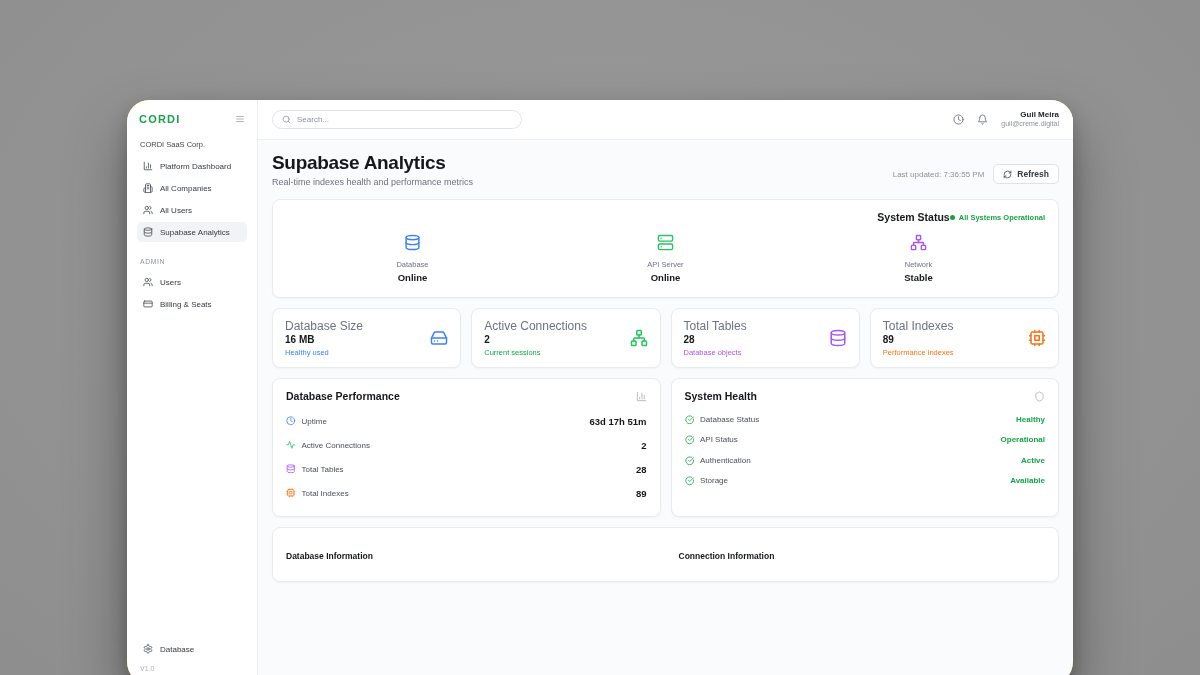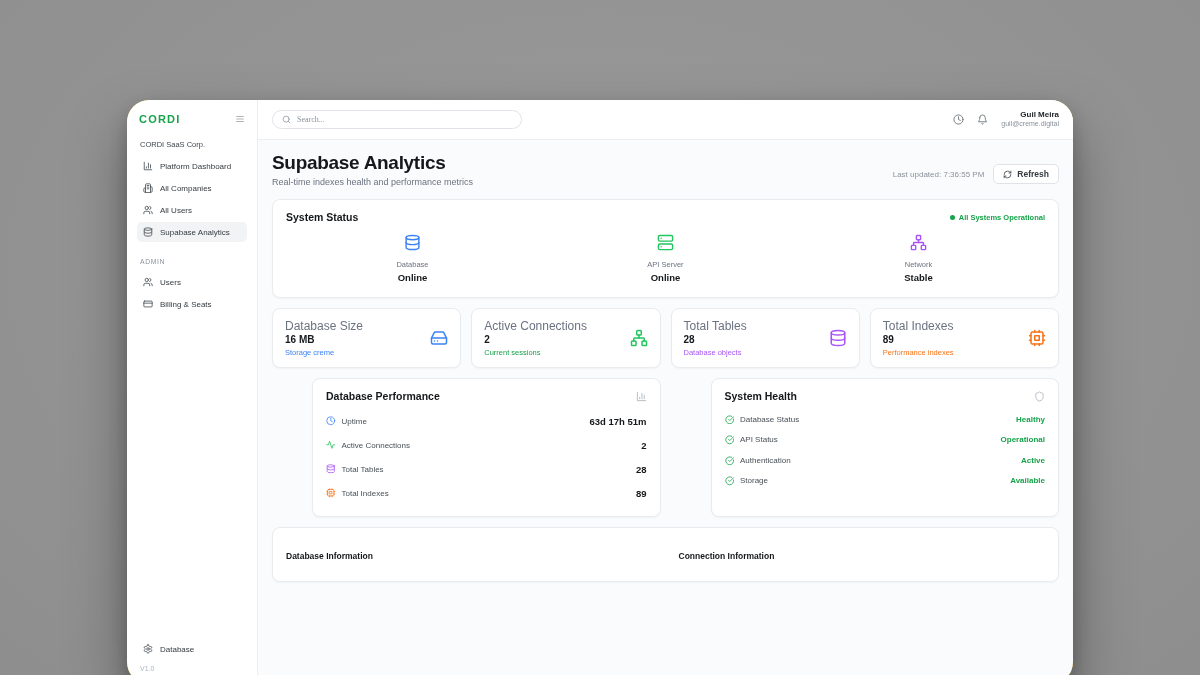--- a/index.html
+++ b/index.html
@@ -31,60 +31,60 @@
   .sidebar-footer { margin-top:auto; }
   .version { font-size:7px; color:#aeb6bd; margin:6px 3px 0; }
   
   .main { flex:1; display:flex; flex-direction:column; background:#fafbfc; min-width:0; }
   .topbar { height:40px; flex-shrink:0; background:#fff; border-bottom:1px solid #eceef0;
     display:flex; align-items:center; padding:0 14px; }
   .search-box { width:250px; height:19px; border:1px solid #dfe3e8; border-radius:10px;
     display:flex; align-items:center; gap:6px; padding:0 9px; background:#fff; }
   .search-box .icon { width:9px; height:9px; color:#8a929b; flex-shrink:0; }
   .search-box input { border:none; outline:none; flex:1; font-size:8px; color:#343a40;
-    font-family:Liberation Serif, serif; background:transparent; }
+    font-family:Liberation Sans, sans-serif; background:transparent; }
   .search-box input::placeholder { color:#8a929b; }
   .topbar-right { margin-left:auto; display:flex; align-items:center; gap:13px; }
   .top-icon { width:11px; height:11px; color:#6c757d; cursor:pointer; }
   .user-block { text-align:right; line-height:1.25; }
   .user-name { font-size:8px; font-weight:bold; color:#212529; }
   .user-email { font-size:7px; color:#8a929b; }
   
   .content { flex:1; overflow:hidden; padding:12px 14px; }
   .page-head { display:flex; justify-content:space-between; margin-bottom:12px; }
   .page-title { font-size:19px; font-weight:bold; letter-spacing:-.3px; }
   .page-sub { font-size:9px; color:#6b7280; margin-top:3px; }
   .head-right { display:flex; align-items:center; gap:9px; margin-top:9px; }
   .last-updated { font-size:8px; color:#8a929b; }
   .refresh-btn { display:flex; align-items:center; gap:5px; border:1px solid #dfe3e8; background:#fff;
     border-radius:5px; padding:4px 9px; font-size:8.5px; font-weight:bold; color:#343a40; cursor:pointer;
     font-family:"Liberation Sans",sans-serif; }
   .refresh-btn .icon { width:9px; height:9px; }
   .card { background:#fff; border:1px solid #e9ecef; border-radius:8px; box-shadow:0 1px 2px rgba(16,24,40,.04); }
   
   .status-card { padding:11px 13px 14px; margin-bottom:10px; }
-  .status-head { display:flex; justify-content:space-between; align-items:center; }
+  .status-head { display:flex; justify-content:flex-end; align-items:center; }
   .status-title { font-size:10.5px; font-weight:bold; }
   .status-badge { display:flex; align-items:center; gap:4px; font-size:7.5px; font-weight:bold; color:#16a34a; cursor:default; }
   .dot { width:5px; height:5px; border-radius:50%; background:#16a34a; }
   .status-grid { display:grid; grid-template-columns:1fr 1fr 1fr; margin-top:11px; }
   .status-item { text-align:center; }
   .status-item .icon { width:17px; height:17px; display:inline-block; }
   .status-label { font-size:7.5px; color:#6b7280; margin-top:5px; }
   .status-value { font-size:9.5px; font-weight:bold; margin-top:3px; }
   
   .stats-row { display:grid; grid-template-columns:repeat(4,1fr); gap:10px; margin-bottom:10px; }
   .stat-card { padding:10px 12px; display:flex; justify-content:space-between; align-items:center; }
   .stat-label { font-size:12px; color:#6b7280; }
   .stat-value { font-size:10px; font-weight:bold; margin:1px 0 3px; }
   .stat-sub { font-size:7.5px; }
   .stat-icon { width:18px; height:18px; flex-shrink:0; }
   
   .two-col { display:grid; grid-template-columns:1fr 1fr; gap:10px; margin-bottom:10px; }
-  .panel { padding:11px 13px;margin-left:40px; }
+  .panel { padding:11px 13px; }
   .panel-head { display:flex; justify-content:space-between; align-items:center; margin-bottom:7px; }
   .panel-title { font-size:10.5px; font-weight:bold; }
   .panel-icon { width:11px; height:11px; color:#b3bac2; }
   .metric-row { display:flex; justify-content:space-between; align-items:center; padding:6.5px 0; }
   .metric-left { display:flex; align-items:center; gap:6px; font-size:8px; color:#495057; }
   .metric-left .icon { width:9.5px; height:9.5px; }
   .metric-value { font-size:9.5px; font-weight:bold; }
   .health-row { padding:5.5px 0; }
   .health-value { font-size:8px; font-weight:bold; color:#16a34a; }
   
@@ -290,21 +290,21 @@
             <div class="status-value">Stable</div>
           </div>
         </div>
       </div>
 
       <div class="stats-row">
         <div class="card stat-card">
           <div>
             <div class="stat-label">Database Size</div>
             <div class="stat-value">16 MB</div>
-            <div class="stat-sub c-blue">Storage creme</div>
+            <div class="stat-sub c-blue">Healthy used</div>
           </div>
           <span class="stat-icon c-blue">
               <svg xmlns="http://www.w3.org/2000/svg" viewBox="0 0 24 24" fill="none" stroke="currentColor" stroke-width="2" stroke-linecap="round" stroke-linejoin="round">
                 <line x1="22" y1="12" x2="2" y2="12"></line>
                 <path d="M5.45 5.11 2 12v6a2 2 0 0 0 2 2h16a2 2 0 0 0 2-2v-6l-3.45-6.89A2 2 0 0 0 16.76 4H7.24a2 2 0 0 0-1.79 1.11z"></path>
                 <line x1="6" y1="16" x2="6.01" y2="16"></line>
                 <line x1="10" y1="16" x2="10.01" y2="16"></line>
               </svg>
             </span>
         </div>

